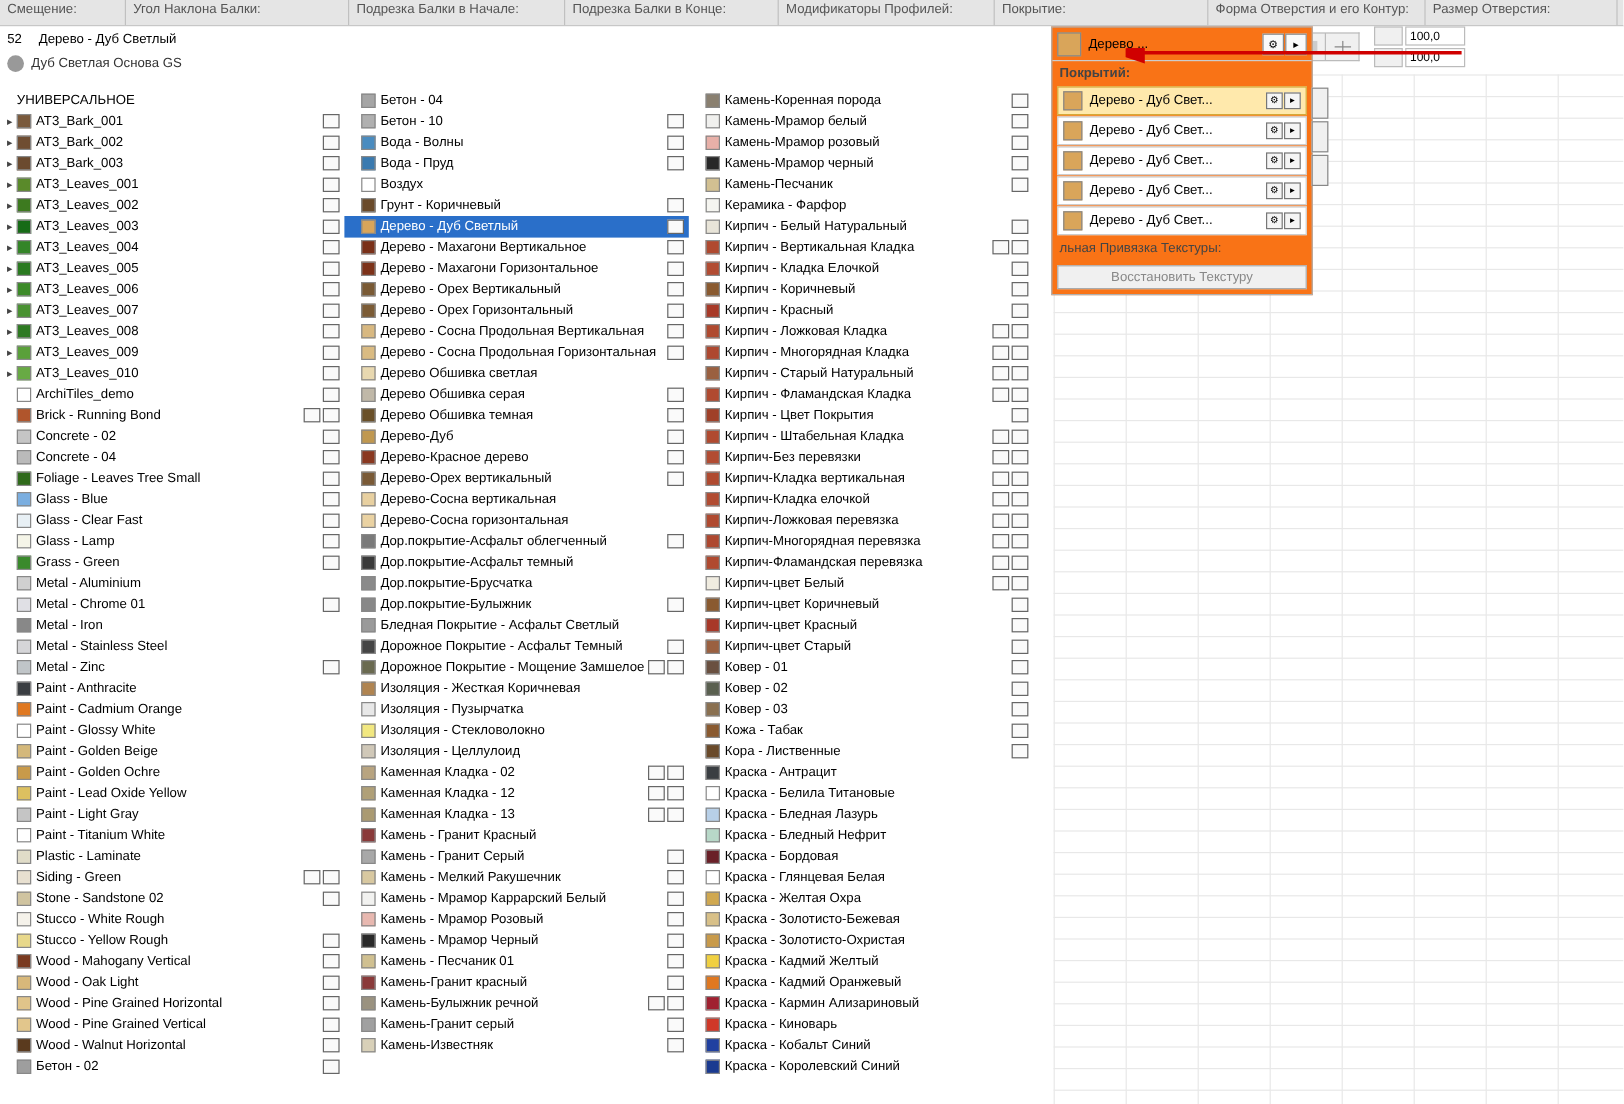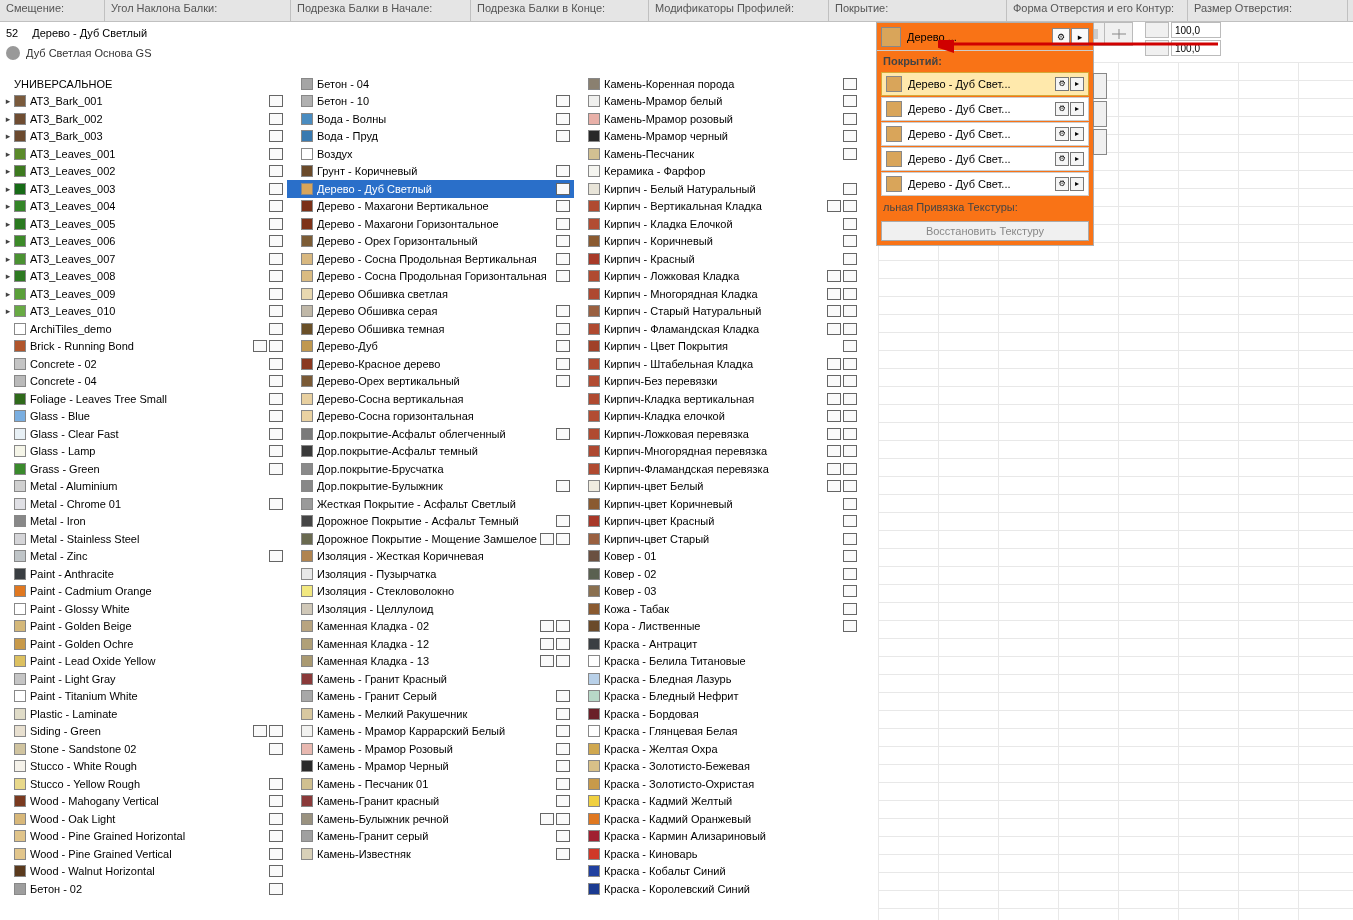--- a/index.html
+++ b/index.html
@@ -30,21 +30,21 @@
 .rp-item { display:flex; align-items:center; height:24px; margin:1px 4px; padding:2px 4px; background:#fff; border:1px solid #ccc; }
 .rp-item.sel { background:#ffe9ac; border-color:#d4a938; }
 .rp-item .sw3 { width:16px; height:16px; background:#d9a55a; border:1px solid #888; margin-right:6px; }
 .rp-item .txt { flex:1; overflow:hidden; text-overflow:ellipsis; }
 .rp-item .iconset { display:flex; gap:1px; }
 .rp-item .bic { width:14px; height:14px; border:1px solid #777; background:#f5f5f5; font-size:8px; text-align:center; line-height:12px; }
 .rp-side { position:absolute; top:50px; right:-16px; width:16px; height:140px; }
 .rp-side .sicon { width:14px; height:26px; border:1px solid #888; background:#f0f0f0; margin-bottom:2px; }
 .rp-footer { padding:4px 6px; color:#444; }
 .rp-button { margin:4px; padding:3px; text-align:center; border:1px solid #aaa; background:#f0f0f0; color:#888; }
-.shape-tools { position:absolute; top:22px; left:1015px; display:flex; gap:6px; align-items:flex-start; }
+.shape-tools { position:absolute; top:22px; left:1015px; display:flex; gap:6px; align-items:center; }
 .shape-group { display:flex; }
 .shape-btn { width:28px; height:24px; border:1px solid #bbb; background:#f0f0f0; display:flex; align-items:center; justify-content:center; }
 .shape-btn+.shape-btn { border-left:none; }
 .size-inputs { display:flex; flex-direction:column; gap:2px; margin-left:6px; }
 .size-input { display:flex; align-items:center; }
 .size-input .sicon2 { width:24px; height:16px; border:1px solid #bbb; background:#f0f0f0; margin-right:2px; }
 .size-input input { width:50px; height:16px; border:1px solid #bbb; padding:0 3px; font-size:10px; }
 .grid-area { position:absolute; top:62px; left:878px; right:0; bottom:0; background:#fff; }
 .grid-area .hline { position:absolute; left:0; right:0; height:1px; background:#e8e8e8; }
 .grid-area .vline { position:absolute; top:0; bottom:0; width:1px; background:#e8e8e8; }
@@ -488,20 +488,28 @@
       <div class="mrow">
         <span class="arrow"></span>
         <span class="sw" style="background: rgb(125, 50, 25);"></span>
         <span class="lbl">Дерево - Махагони Горизонтальное</span>
         <span class="endicons">
           <span class="ei"></span>
         </span>
       </div>
       <div class="mrow">
         <span class="arrow"></span>
+        <span class="sw" style="background: rgb(122, 90, 52);"></span>
+        <span class="lbl">Дерево - Орех Вертикальный</span>
+        <span class="endicons">
+          <span class="ei"></span>
+        </span>
+      </div>
+      <div class="mrow">
+        <span class="arrow"></span>
         <span class="sw" style="background: rgb(124, 92, 54);"></span>
         <span class="lbl">Дерево - Орех Горизонтальный</span>
         <span class="endicons">
           <span class="ei"></span>
         </span>
       </div>
       <div class="mrow">
         <span class="arrow"></span>
         <span class="sw" style="background: rgb(216, 184, 128);"></span>
         <span class="lbl">Дерево - Сосна Продольная Вертикальная</span>
@@ -599,21 +607,21 @@
         <span class="arrow"></span>
         <span class="sw" style="background: rgb(136, 136, 136);"></span>
         <span class="lbl">Дор.покрытие-Булыжник</span>
         <span class="endicons">
           <span class="ei"></span>
         </span>
       </div>
       <div class="mrow">
         <span class="arrow"></span>
         <span class="sw" style="background: rgb(154, 154, 154);"></span>
-        <span class="lbl">Жесткая Покрытие - Асфальт Светлый</span>
+        <span class="lbl">Бледная Покрытие - Асфальт Светлый</span>
         <span class="endicons"></span>
       </div>
       <div class="mrow">
         <span class="arrow"></span>
         <span class="sw" style="background: rgb(69, 69, 69);"></span>
         <span class="lbl">Дорожное Покрытие - Асфальт Темный</span>
         <span class="endicons">
           <span class="ei"></span>
         </span>
       </div>

